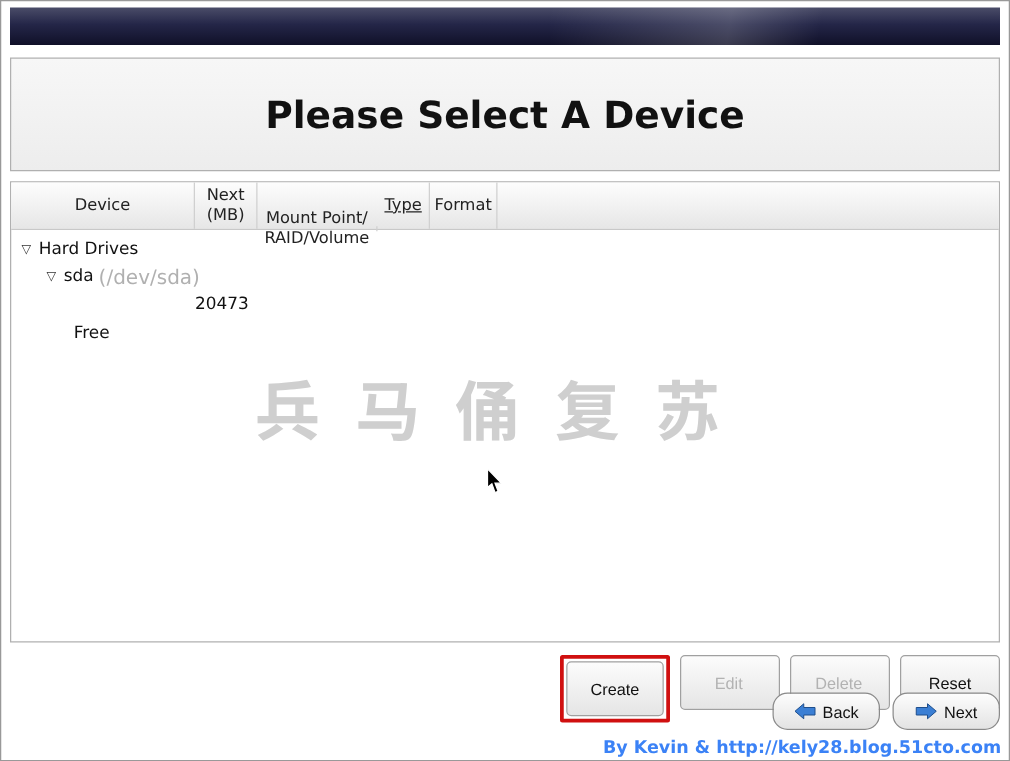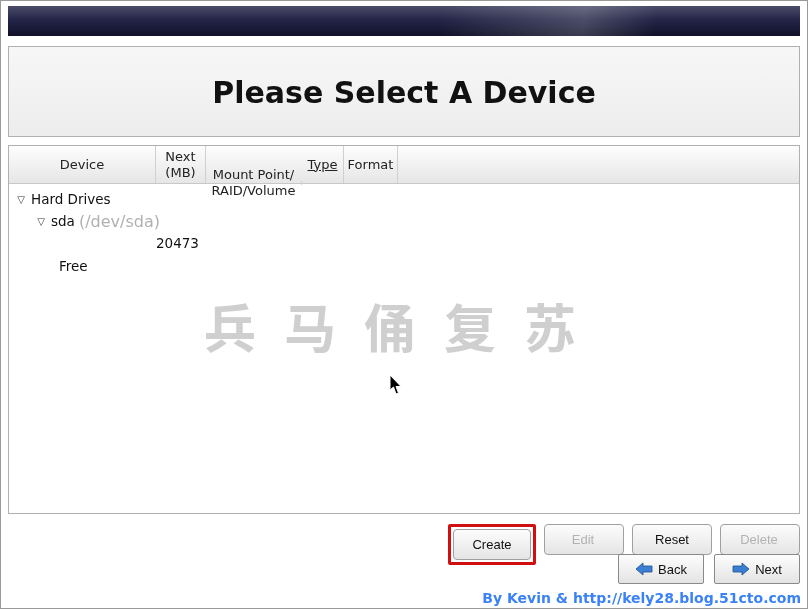--- a/index.html
+++ b/index.html
@@ -119,21 +119,21 @@
     }
     .cursor svg { display: block; }
     .action-row {
       margin: 10px 7px 0 7px;
       display: flex;
       justify-content: flex-end;
       gap: 8px;
     }
     .btn {
       min-width: 80px;
-      height: 31px;
+      height: 44px;
       border: 1px solid #a0a0a0;
       background: linear-gradient(to bottom, #fcfcfc, #e5e5e5);
       border-radius: 4px;
       font-size: 13px;
       color: #111;
       padding: 0 14px;
       cursor: pointer;
       display: inline-flex;
       align-items: center;
       justify-content: center;
@@ -156,21 +156,21 @@
       right: 7px;
       bottom: 24px;
       display: flex;
       gap: 10px;
     }
     .nav-btn {
       width: 86px;
       height: 30px;
       border: 1px solid #8a8a8a;
       background: linear-gradient(to bottom, #fdfdfd, #e3e3e3);
-      border-radius: 2px;
+      border-radius: 12px;
       font-size: 13px;
       color: #111;
       cursor: pointer;
       display: inline-flex;
       align-items: center;
       justify-content: center;
       gap: 5px;
     }
     .arrow-back, .arrow-next { display:inline-flex; }
     .attribution {
@@ -232,22 +232,22 @@
       </svg>
     </div>
   </div>
 </div>
 
 <div class="action-row">
   <span class="btn-highlight">
     <button class="btn">Create</button>
   </span>
   <button class="btn disabled">Edit</button>
+  <button class="btn disabled">Delete</button>
   <button class="btn">Reset</button>
-  <button class="btn disabled">Delete</button>
 </div>
 
 <div class="nav-row">
   <button class="nav-btn">
     <span class="arrow-back">
       <svg width="18" height="14" viewBox="0 0 18 14">
         <path d="M8 1 L1 7 L8 13 L8 10 L17 10 L17 4 L8 4 Z" fill="#3b7fd4" stroke="#1e4e8c" stroke-width="0.8"></path>
       </svg>
     </span>
     <span>Back</span>

